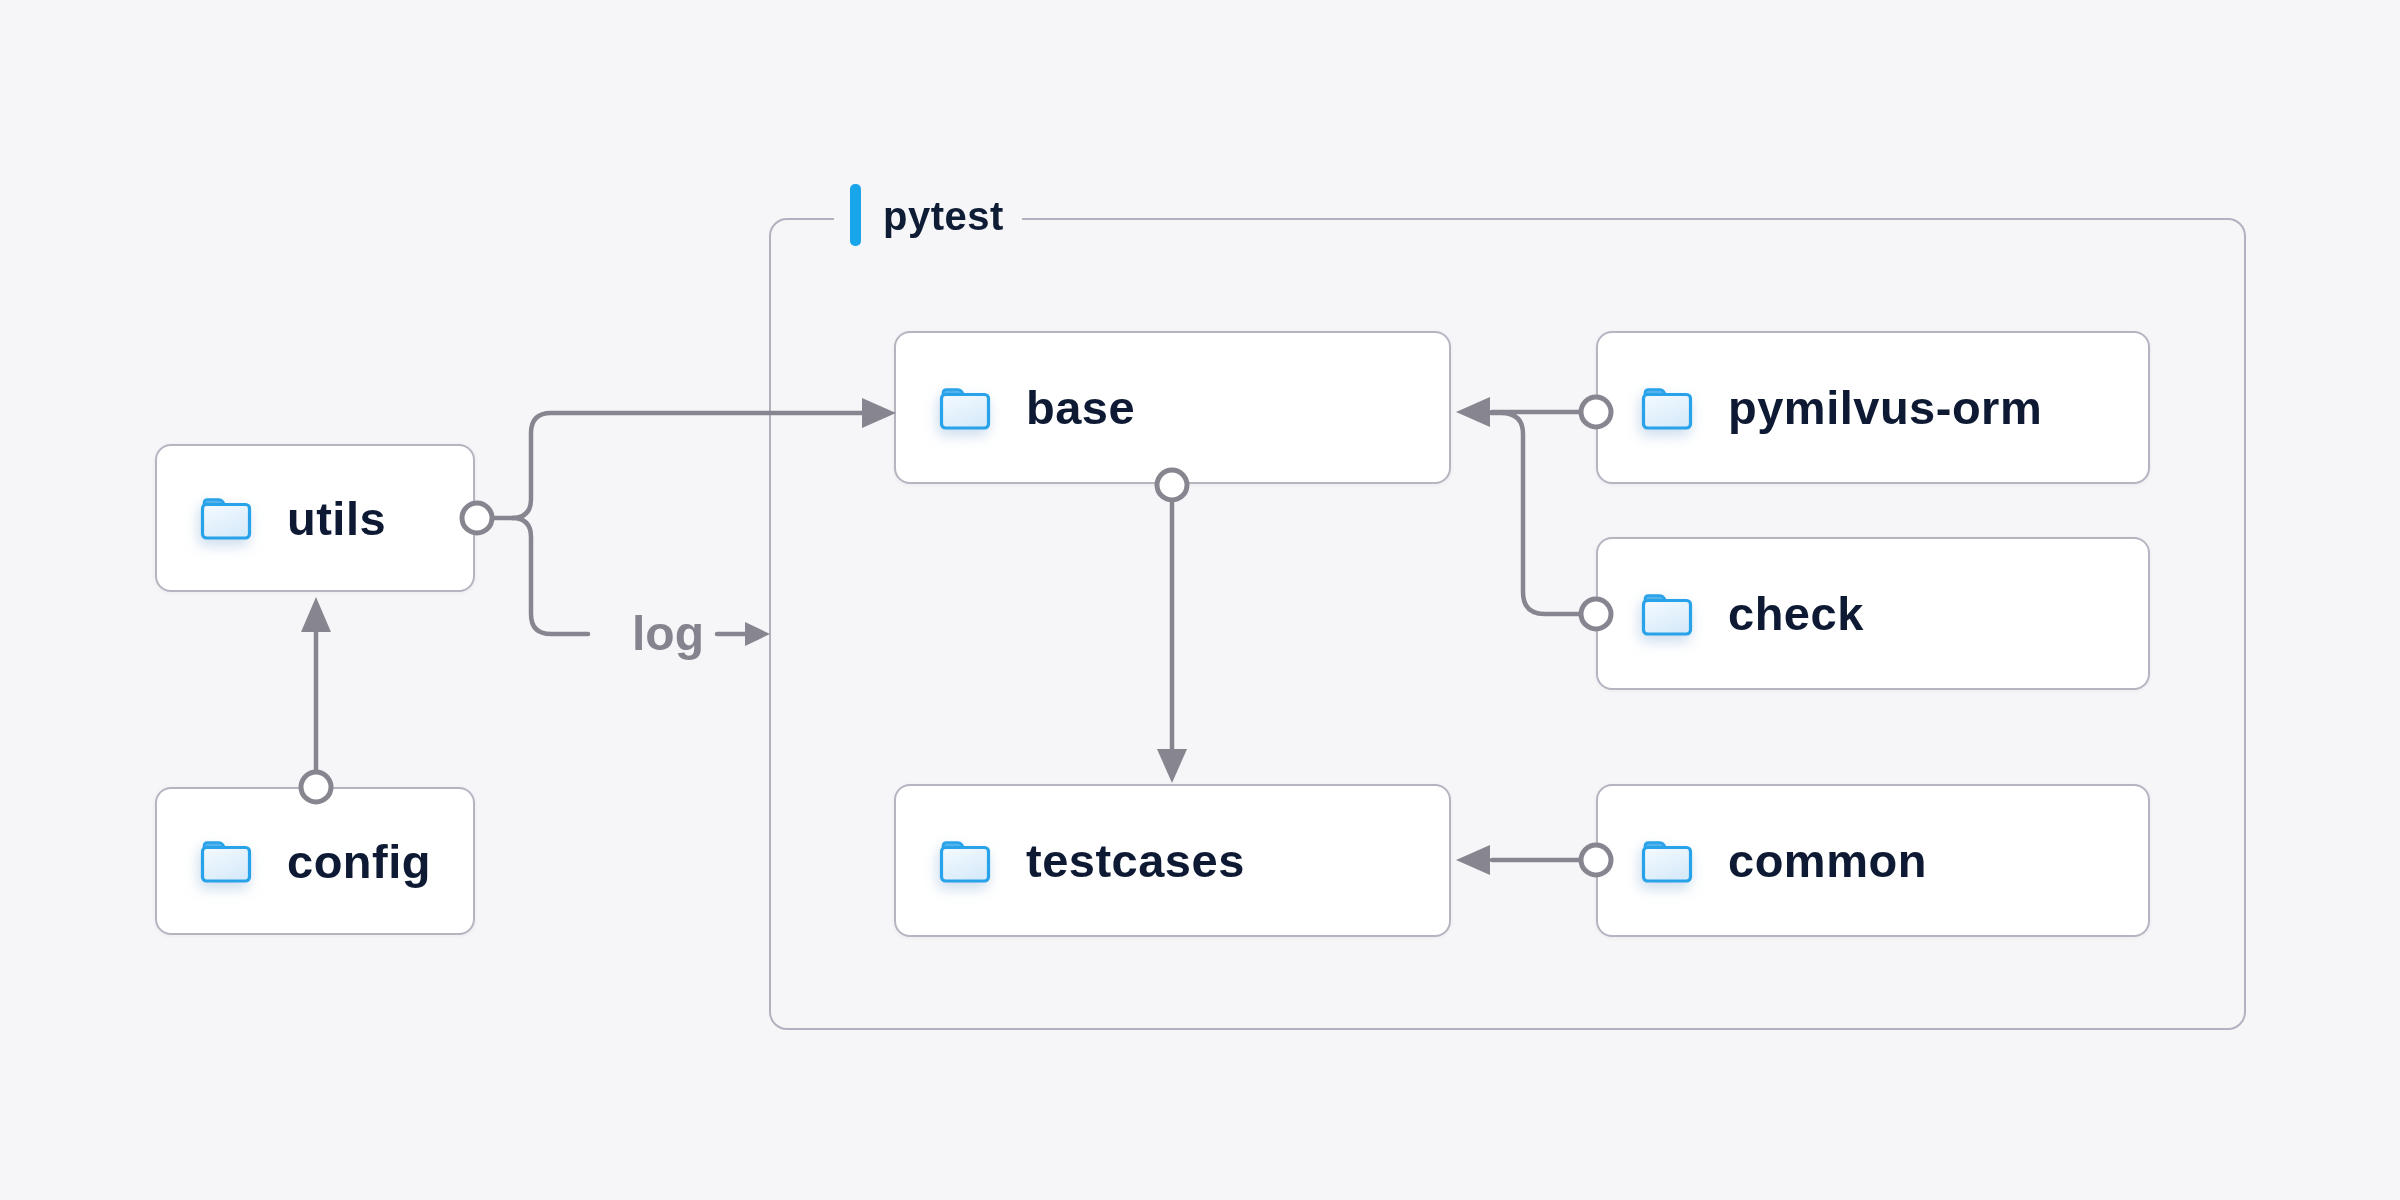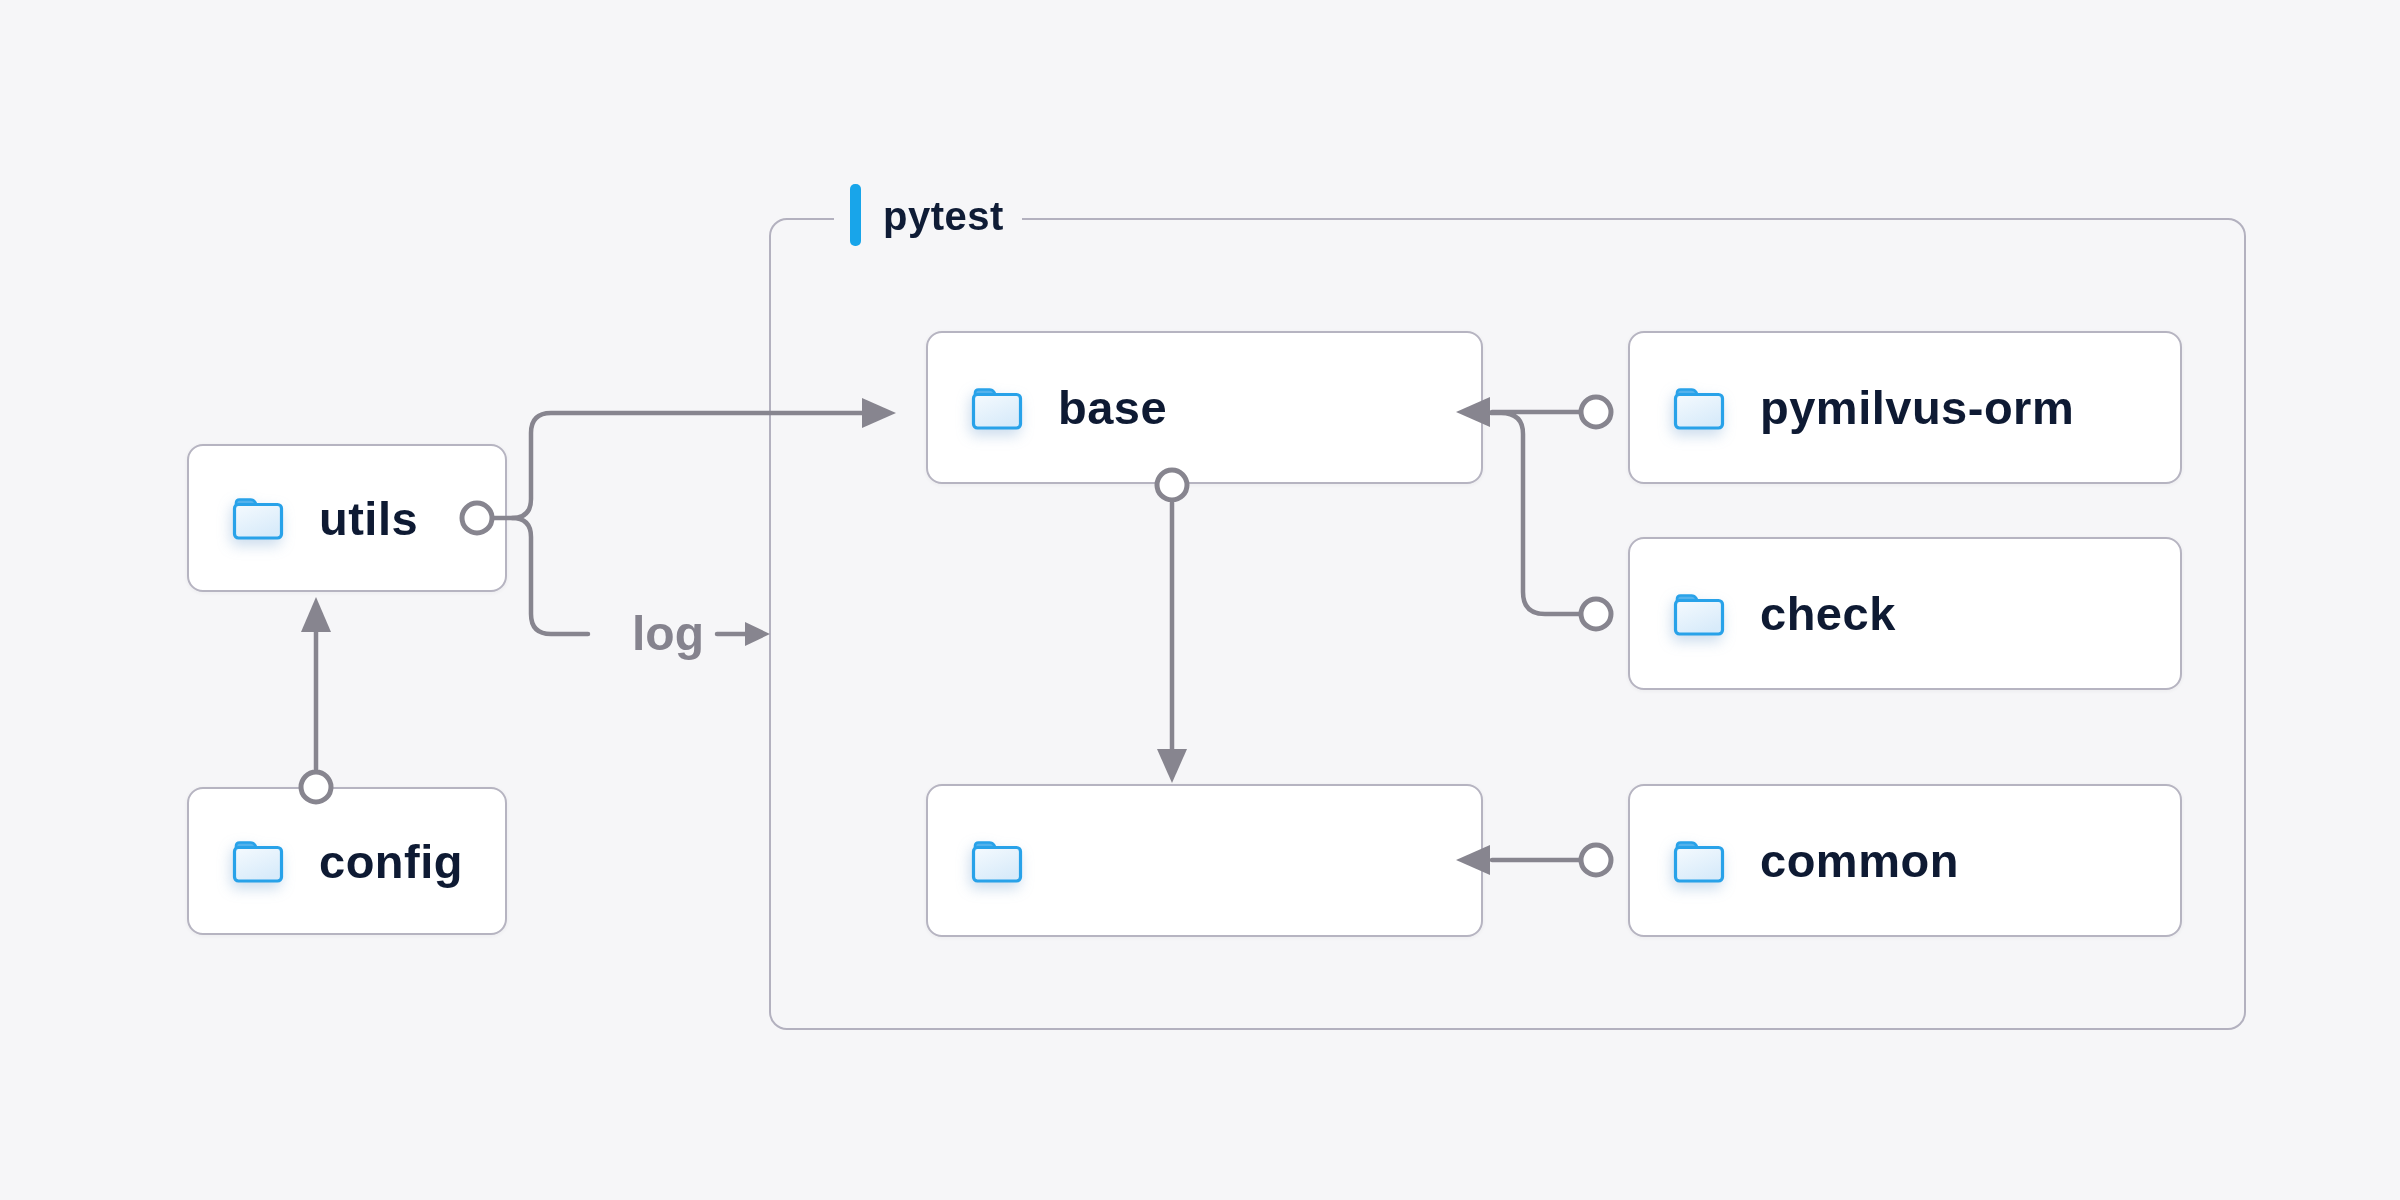--- a/index.html
+++ b/index.html
@@ -27,21 +27,20 @@
     font-size:40px;font-weight:700;color:#0f1c36;letter-spacing:0.5px;line-height:64px;
   }
 
   
   .node{
     position:absolute;box-sizing:border-box;
     background:#ffffff;border:2px solid #b6b4c1;border-radius:16px;
     display:flex;align-items:center;padding-left:40px;gap:32px;
     box-shadow:0 1px 4px rgba(30,30,60,0.05);
     z-index:3;
-    margin-left:32px;
   }
   .node-label{font-size:47px;font-weight:700;color:#0e1a33;letter-spacing:0.5px;white-space:nowrap;}
   .folder-svg{width:58px;height:48px;flex:0 0 auto;filter:drop-shadow(-2px 6px 7px rgba(70,130,190,0.28));}
 
   #node-utils    {left:155px;top:444px;width:320px;height:148px;}
   #node-config   {left:155px;top:787px;width:320px;height:148px;}
   #node-base     {left:894px;top:331px;width:557px;height:153px;}
   #node-pymilvus {left:1596px;top:331px;width:554px;height:153px;}
   #node-check    {left:1596px;top:537px;width:554px;height:153px;}
   #node-testcases{left:894px;top:784px;width:557px;height:153px;}
@@ -165,20 +164,21 @@
       <rect x="5.5" y="10.5" width="47" height="33.5" rx="4" fill="url(#fgrad)" stroke="#28a2e9" stroke-width="3.2"></rect>
     </svg>
     <span class="node-label">check</span>
   </div>
 
   <div class="node" id="node-testcases">
     <svg class="folder-svg" viewBox="0 0 58 48">
       <path d="M7 16 L7 9 Q7 5.5 10.5 5.5 L21.5 5.5 Q24.5 5.5 26 8 L30.5 16 Z" fill="#54b2ec" stroke="#28a2e9" stroke-width="2.6" stroke-linejoin="round"></path>
       <rect x="5.5" y="10.5" width="47" height="33.5" rx="4" fill="url(#fgrad)" stroke="#28a2e9" stroke-width="3.2"></rect>
     </svg>
+    <span class="node-label">testcases</span>
   </div>
 
   <div class="node" id="node-common">
     <svg class="folder-svg" viewBox="0 0 58 48">
       <path d="M7 16 L7 9 Q7 5.5 10.5 5.5 L21.5 5.5 Q24.5 5.5 26 8 L30.5 16 Z" fill="#54b2ec" stroke="#28a2e9" stroke-width="2.6" stroke-linejoin="round"></path>
       <rect x="5.5" y="10.5" width="47" height="33.5" rx="4" fill="url(#fgrad)" stroke="#28a2e9" stroke-width="3.2"></rect>
     </svg>
     <span class="node-label">common</span>
   </div>
 

